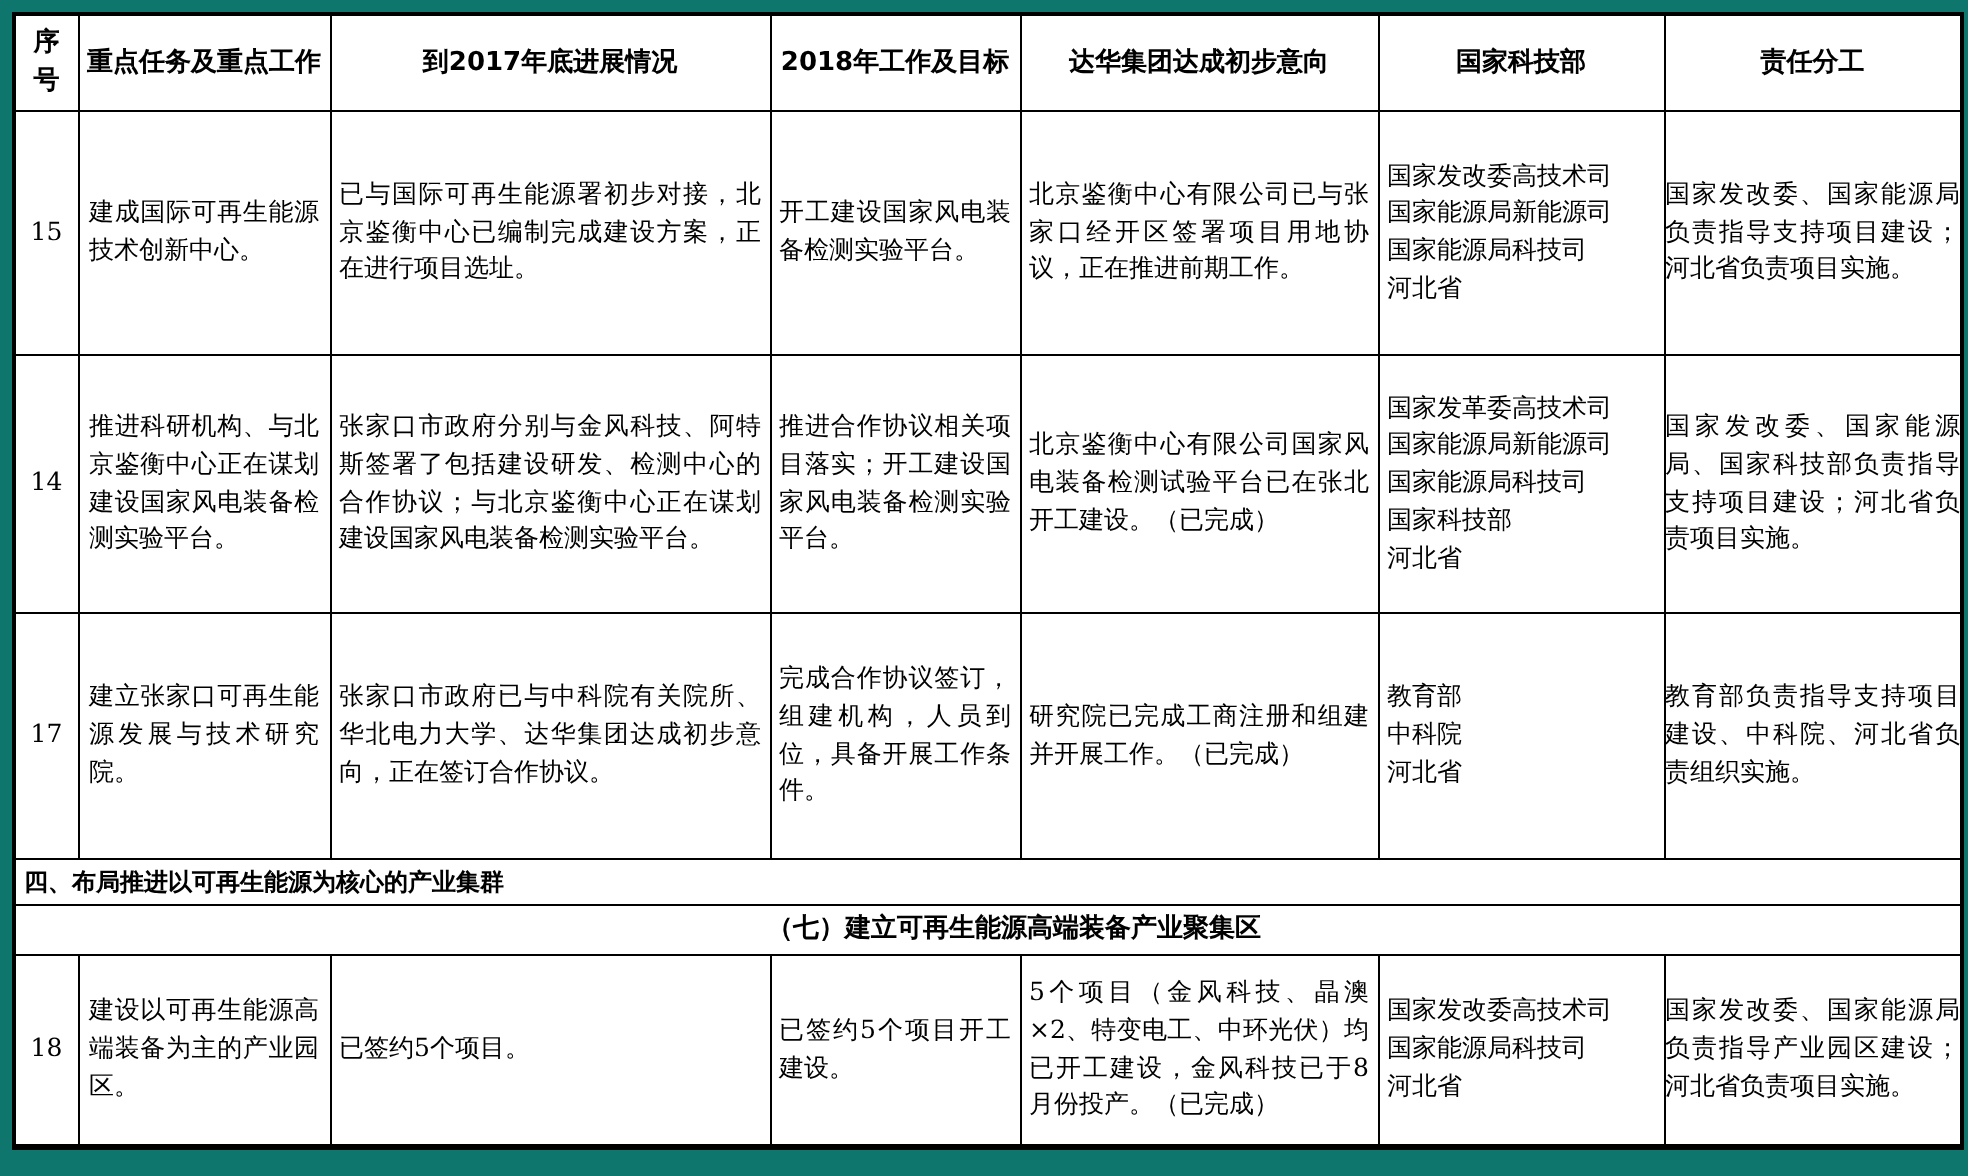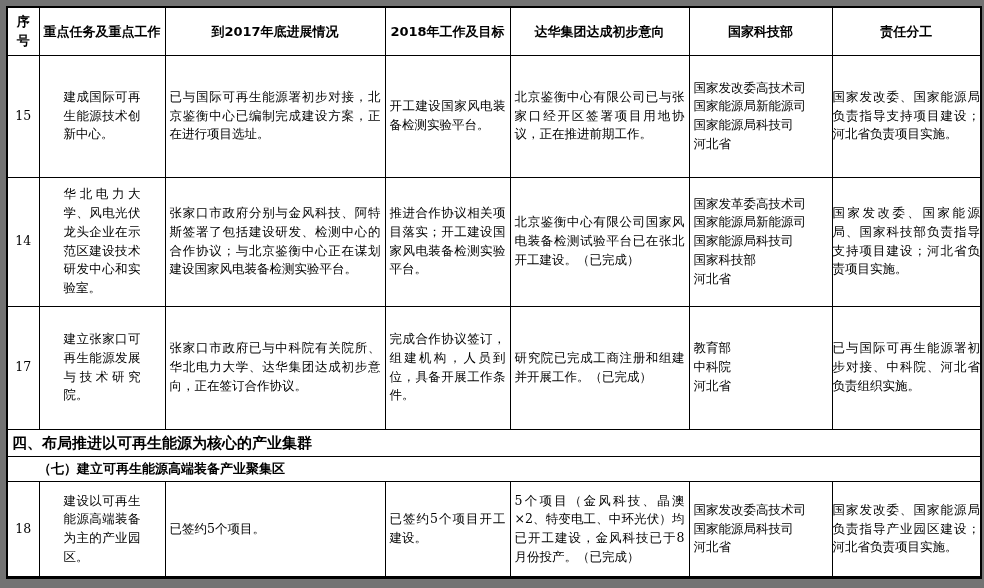--- a/index.html
+++ b/index.html
@@ -7,21 +7,21 @@
     padding: 0;
     background: #ffffff;
     width: 984px;
     height: 588px;
     overflow: hidden;
   }
   .page {
     position: relative;
     width: 984px;
     height: 588px;
-    background: #737373;
+    background: #0f766e;
     font-family: "DejaVu Serif", "Liberation Serif", serif;
     color: #000000;
   }
   table.doc-table {
     position: absolute;
     left: 6px;
     top: 6px;
     width: 974px;
     border-collapse: collapse;
     table-layout: fixed;
@@ -47,21 +47,21 @@
     height: 48px;
     padding: 2px 4px;
   }
   td.cell-num {
     text-align: center;
     font-size: 12.5px;
   }
   td.cell-task {
     text-align: justify;
     text-align-last: left;
-    padding: 2px 24px;
+    padding: 2px 5px;
   }
   td.cell-text {
     text-align: justify;
     text-align-last: left;
     padding: 2px 4px;
   }
   td.cell-unit {
     text-align: left;
     white-space: pre-line;
     padding: 2px 4px;
@@ -71,30 +71,30 @@
     text-align-last: left;
     padding: 2px 0;
   }
   tr.row-15 { height: 122px; }
   tr.row-16 { height: 129px; }
   tr.row-17 { height: 123px; }
   tr.row-18 { height: 96px; }
   tr.section-row td {
     font-family: "DejaVu Sans", "Liberation Sans", sans-serif;
     font-weight: bold;
-    font-size: 15px;
+    font-size: 12px;
     text-align: left;
     height: 16px;
     padding: 2px 4px;
   }
   tr.subsection-row td {
     font-family: "DejaVu Sans", "Liberation Sans", sans-serif;
     font-weight: bold;
     font-size: 13px;
-    text-align: left;
+    text-align: center;
     height: 25px;
     padding: 2px 4px 2px 30px;
   }
 </style>
 </head>
 <body>
 
 <div class="page">
   <table class="doc-table">
     <colgroup>
@@ -125,41 +125,41 @@
         <td class="cell-text">开工建设国家风电装备检测实验平台。</td>
         <td class="cell-text">北京鉴衡中心有限公司已与张家口经开区签署项目用地协议，正在推进前期工作。</td>
         <td class="cell-unit">国家发改委高技术司
 国家能源局新能源司
 国家能源局科技司
 河北省</td>
         <td class="cell-division">国家发改委、国家能源局负责指导支持项目建设；河北省负责项目实施。</td>
       </tr>
       <tr class="row-16">
         <td class="cell-num">14</td>
-        <td class="cell-task">华北电力大学、风电光伏龙头企业在示范区建设技术研发中心和实验室。</td>
+        <td class="cell-task">推进科研机构、与北京鉴衡中心正在谋划建设国家风电装备检测实验平台。</td>
         <td class="cell-text">张家口市政府分别与金风科技、阿特斯签署了包括建设研发、检测中心的合作协议；与北京鉴衡中心正在谋划建设国家风电装备检测实验平台。</td>
         <td class="cell-text">推进合作协议相关项目落实；开工建设国家风电装备检测实验平台。</td>
         <td class="cell-text">北京鉴衡中心有限公司国家风电装备检测试验平台已在张北开工建设。（已完成）</td>
         <td class="cell-unit">国家发革委高技术司
 国家能源局新能源司
 国家能源局科技司
 国家科技部
 河北省</td>
         <td class="cell-division">国家发改委、国家能源局、国家科技部负责指导支持项目建设；河北省负责项目实施。</td>
       </tr>
       <tr class="row-17">
         <td class="cell-num">17</td>
         <td class="cell-task">建立张家口可再生能源发展与技术研究院。</td>
         <td class="cell-text">张家口市政府已与中科院有关院所、华北电力大学、达华集团达成初步意向，正在签订合作协议。</td>
         <td class="cell-text">完成合作协议签订，组建机构，人员到位，具备开展工作条件。</td>
         <td class="cell-text">研究院已完成工商注册和组建并开展工作。（已完成）</td>
         <td class="cell-unit">教育部
 中科院
 河北省</td>
-        <td class="cell-division">已与国际可再生能源署初步对接、中科院、河北省负责组织实施。</td>
+        <td class="cell-division">教育部负责指导支持项目建设、中科院、河北省负责组织实施。</td>
       </tr>
       <tr class="section-row">
         <td colspan="7">四、布局推进以可再生能源为核心的产业集群</td>
       </tr>
       <tr class="subsection-row">
         <td colspan="7">（七）建立可再生能源高端装备产业聚集区</td>
       </tr>
       <tr class="row-18">
         <td class="cell-num">18</td>
         <td class="cell-task">建设以可再生能源高端装备为主的产业园区。</td>

